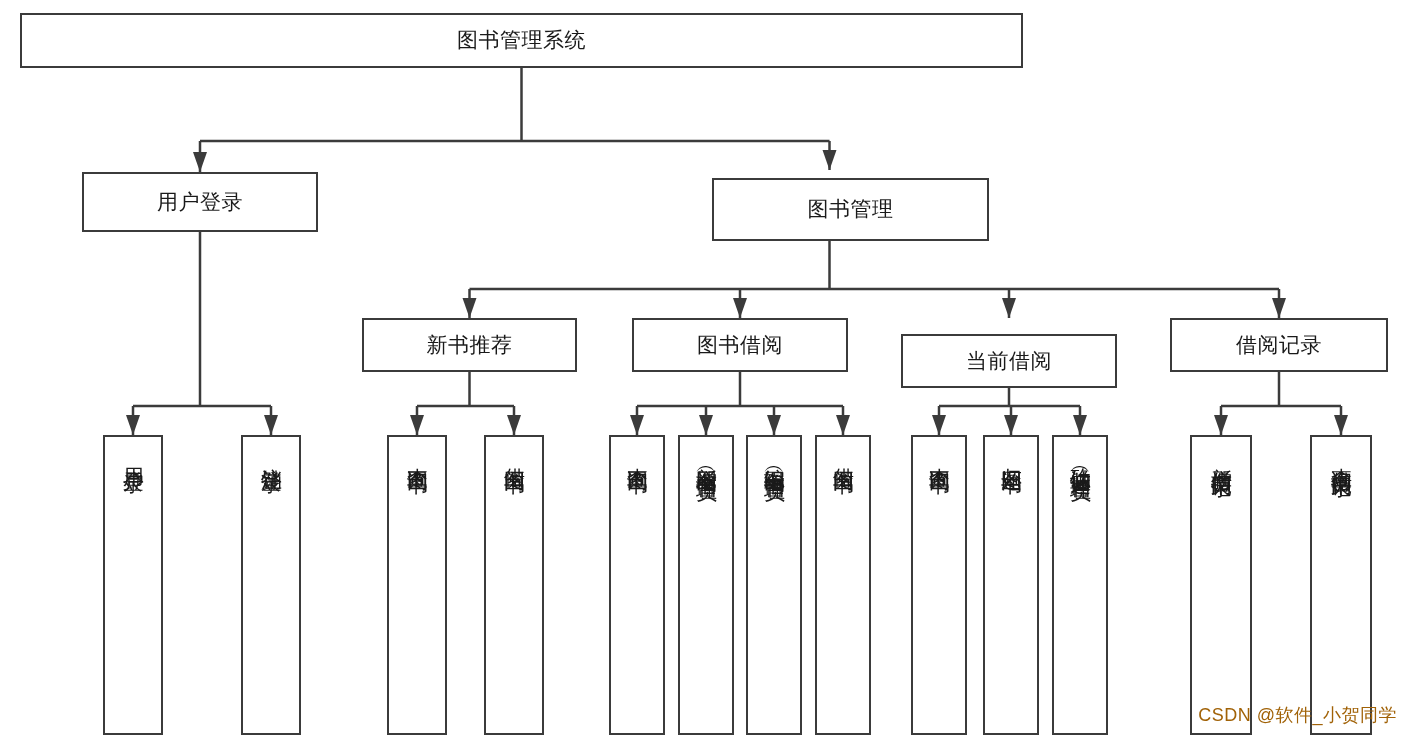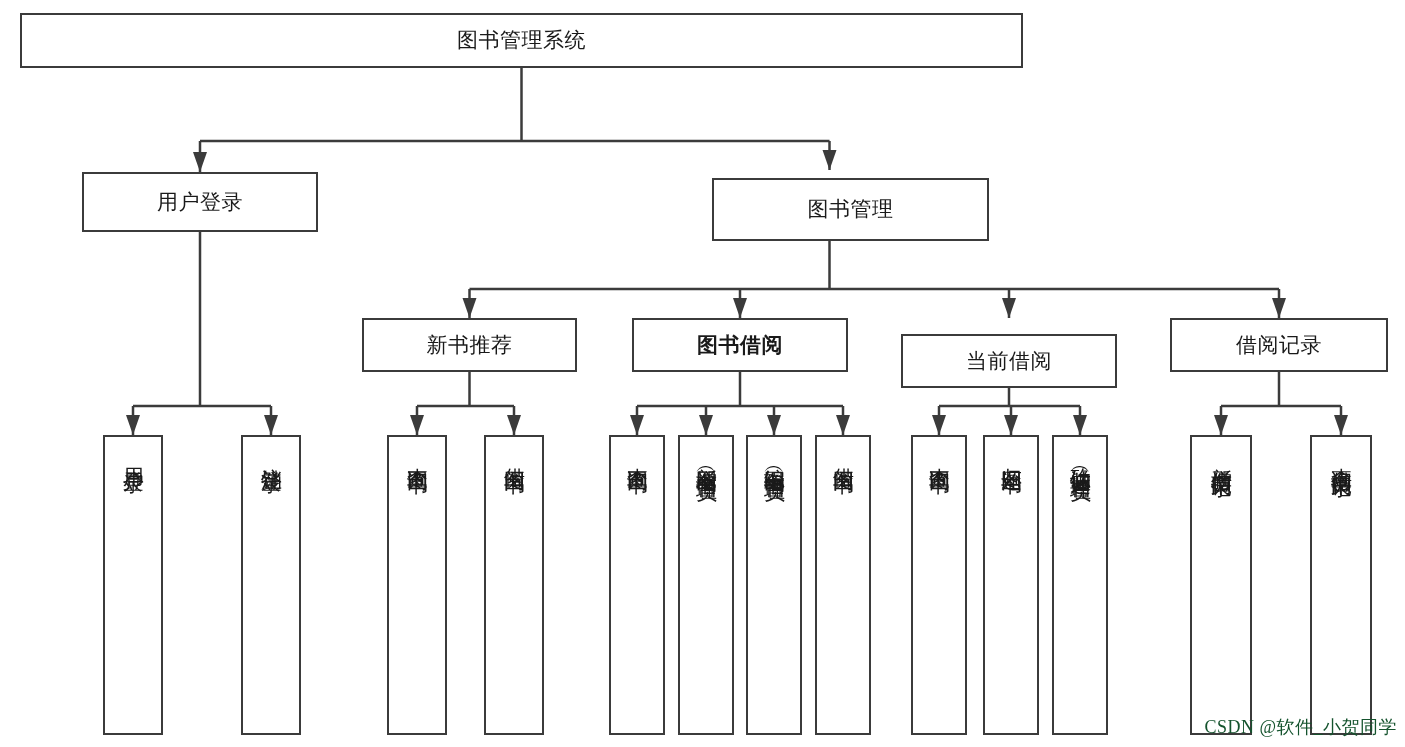--- a/index.html
+++ b/index.html
@@ -39,27 +39,26 @@
     text-orientation:upright;
     font-size:21px;
     line-height:1.38;
     letter-spacing:2px;
     white-space:normal;
     max-height:288px;
   }
   #watermark{
     position:absolute;
     right:8px;
-    bottom:8px;
+    bottom:20px;
     font-size:18px;
-    color:#14532d;
+    color:#a16207;
     letter-spacing:.5px;
     white-space:nowrap;
     pointer-events:none;
-    font-family:Liberation Serif, serif;
   }
 </style>
 </head>
 <body>
 
 <div id="canvas">
   <svg id="edges" viewBox="0 0 1405 747">
       <line x1="521.5" y1="68" x2="521.5" y2="141" stroke="#3b3b3b" stroke-width="2.5"></line>
       <line x1="200" y1="141" x2="829.5" y2="141" stroke="#3b3b3b" stroke-width="2.5"></line>
       <line x1="200" y1="141" x2="200" y2="172" stroke="#3b3b3b" stroke-width="2.5"></line>
@@ -119,21 +118,21 @@
       </div>
       <div class="node" style="left: 82px; top: 172px; width: 236px; height: 60px;">
         <span class="lbl">用户登录</span>
       </div>
       <div class="node" style="left: 712px; top: 170px; width: 277px; height: 63px; margin-top: 8px;">
         <span class="lbl">图书管理</span>
       </div>
       <div class="node" style="left: 362px; top: 318px; width: 215px; height: 54px;">
         <span class="lbl">新书推荐</span>
       </div>
-      <div class="node" style="left: 632px; top: 318px; width: 216px; height: 54px; font-weight: bold;">
+      <div class="node" style="left: 632px; top: 318px; width: 216px; height: 54px;">
         <span class="lbl">图书借阅</span>
       </div>
       <div class="node" style="left: 901px; top: 318px; width: 216px; height: 54px; margin-top: 16px;">
         <span class="lbl">当前借阅</span>
       </div>
       <div class="node" style="left: 1170px; top: 318px; width: 218px; height: 54px; text-align: center;">
         <span class="lbl">借阅记录</span>
       </div>
       <div class="node vert" style="left: 103px; top: 435px; width: 60px; height: 300px;">
         <span class="lbl">用户登录</span>

